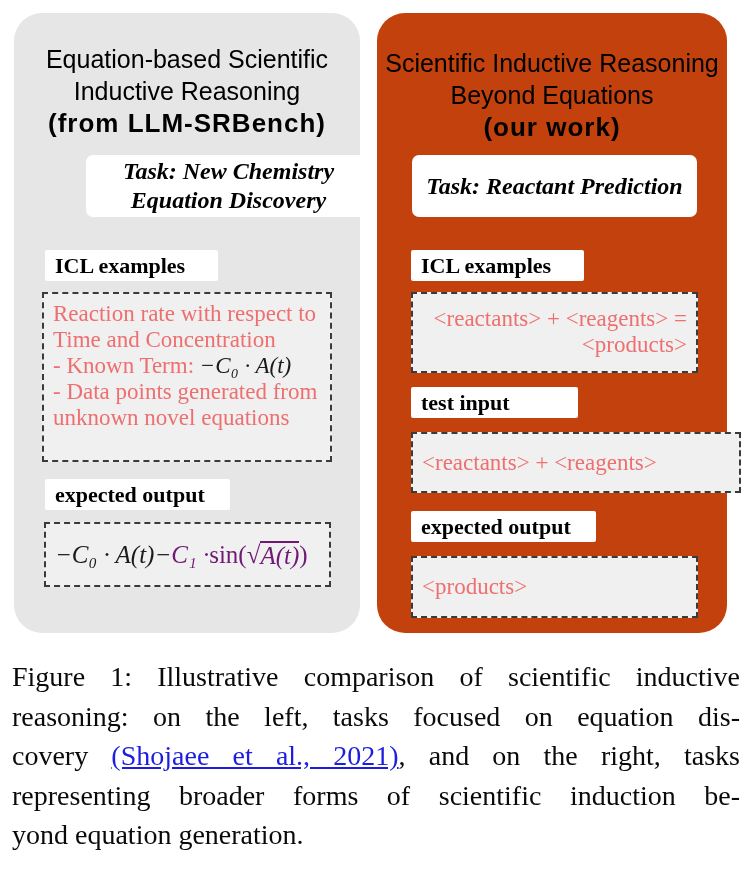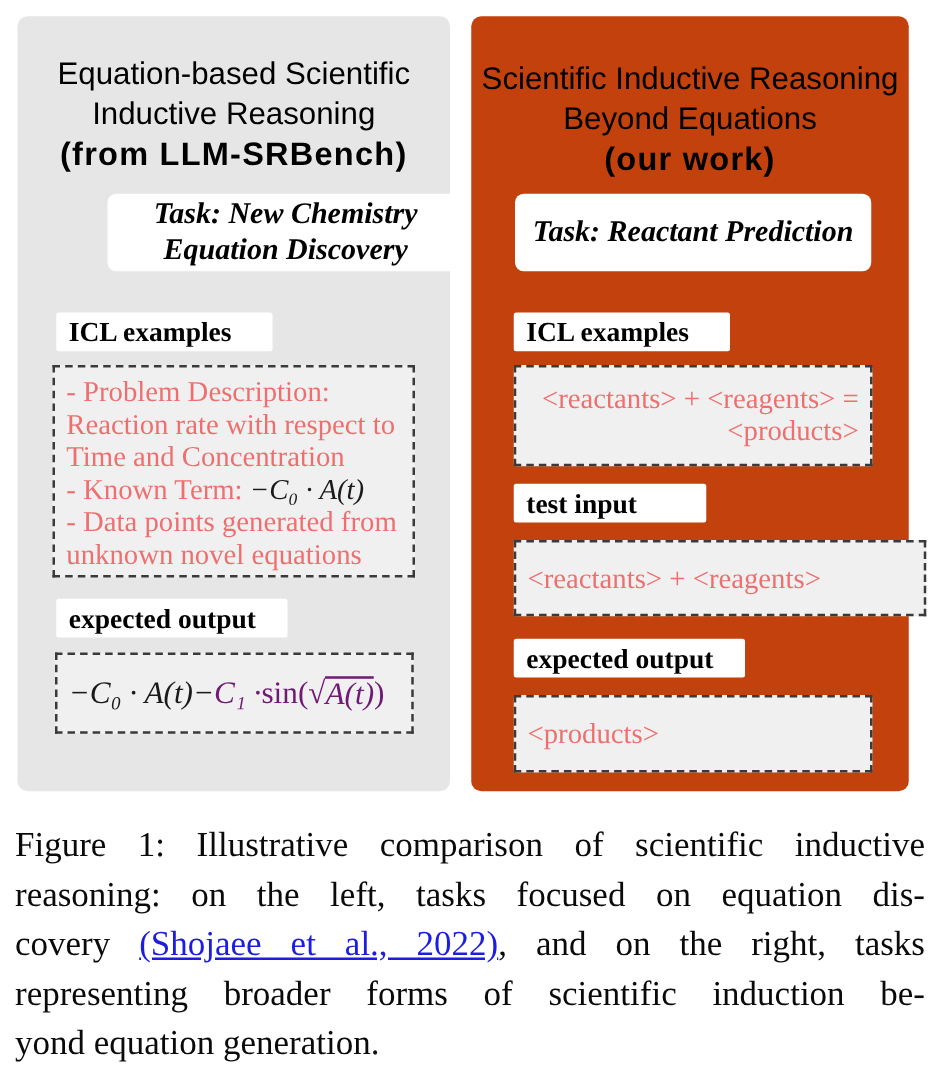--- a/index.html
+++ b/index.html
@@ -1,20 +1,20 @@
 <!DOCTYPE html>
 <html><head>
 <meta charset="utf-8">
 <style>
   html,body{margin:0;padding:0;background:#ffffff;}
   body{width:749px;height:870px;position:relative;font-family:"Liberation Serif",serif;}
   .stage{position:absolute;left:0;top:0;width:749px;height:870px;}
 
   
-  .panel{position:absolute;top:13px;height:620px;border-radius:8px;}
+  .panel{position:absolute;top:13px;height:620px;border-radius:28px;}
   .panel-left{left:14px;width:346px;background:#e6e6e6;}
   .panel-right{left:377px;width:350px;background:#c2410c;}
 
   .panel-title{position:absolute;left:0;width:100%;text-align:center;
     font-family:"Liberation Sans",sans-serif;font-size:25px;line-height:32px;color:#000;}
   .panel-title .t3{font-weight:bold;font-size:26px;letter-spacing:1px;}
 
   .task-box{position:absolute;background:#ffffff;border-radius:7px;
     display:flex;align-items:center;justify-content:center;text-align:center;
     font-family:"Liberation Serif",serif;font-style:italic;font-weight:bold;
@@ -57,21 +57,20 @@
     <div class="task-box" style="left:32px;top:142px;width:285px;height:62px;margin-left:40px;">
       <div>
         <div>Task: New Chemistry</div>
         <div>Equation Discovery</div>
       </div>
     </div>
 
     <div class="label-box" style="left:31px;top:237px;width:173px;">ICL examples</div>
 
     <div class="dashed-box" style="left:28px;top:279px;width:290px;height:170px;">
-      <div>- Problem Description:</div>
       <div>Reaction rate with respect to</div>
       <div>Time and Concentration</div>
       <div><span>- Known Term: </span><span class="math-black">−C₀ · A(t)</span></div>
       <div>- Data points generated from</div>
       <div>unknown novel equations</div>
     </div>
 
     <div class="label-box" style="left:31px;top:466px;width:185px;">expected output</div>
 
     <div class="dashed-box expected-eq" style="left:30px;top:509px;width:287px;height:65px;">
@@ -93,30 +92,30 @@
 
     <div class="task-box" style="left:35px;top:142px;width:285px;height:62px;">Task: Reactant Prediction</div>
 
     <div class="label-box" style="left:34px;top:237px;width:173px;">ICL examples</div>
 
     <div class="dashed-box" style="left:34px;top:279px;width:287px;height:81px;padding-top:12px;text-align:right;">
       <div>&lt;reactants&gt; + &lt;reagents&gt; =</div>
       <div>&lt;products&gt;</div>
     </div>
 
-    <div class="label-box" style="left:34px;top:374px;width:154px;">test input</div>
+    <div class="label-box" style="left:34px;top:374px;width:167px;">test input</div>
 
     <div class="dashed-box" style="left:34px;top:419px;width:330px;height:61px;display:flex;align-items:center;">&lt;reactants&gt; + &lt;reagents&gt;</div>
 
     <div class="label-box" style="left:34px;top:498px;width:185px;">expected output</div>
 
     <div class="dashed-box" style="left:34px;top:543px;width:287px;height:62px;display:flex;align-items:center;">&lt;products&gt;</div>
   </div>
 
   <div class="caption">
     <div class="cap-line">Figure 1: Illustrative comparison of scientific inductive</div>
     <div class="cap-line">reasoning: on the left, tasks focused on equation dis-</div>
-    <div class="cap-line"><span>covery </span><span class="cite-link">(Shojaee et al., 2022)</span><span>, and on the right, tasks</span></div>
+    <div class="cap-line"><span>covery </span><span class="cite-link">(Shojaee et al., 2021)</span><span>, and on the right, tasks</span></div>
     <div class="cap-line">representing broader forms of scientific induction be-</div>
     <div class="cap-line last">yond equation generation.</div>
   </div>
 
 </div>
 
 </body></html>

